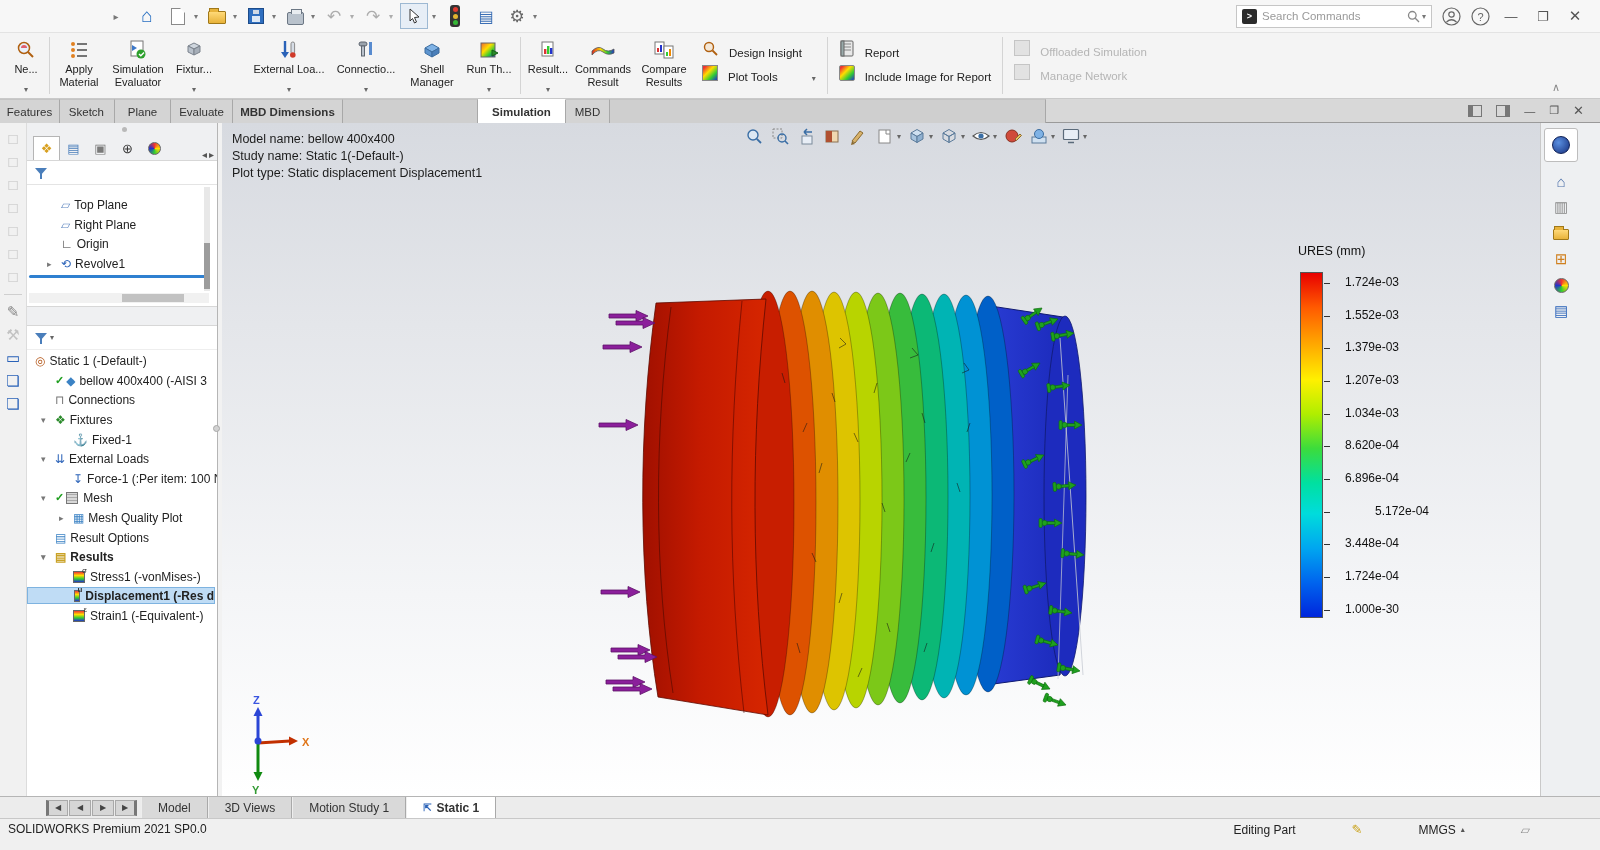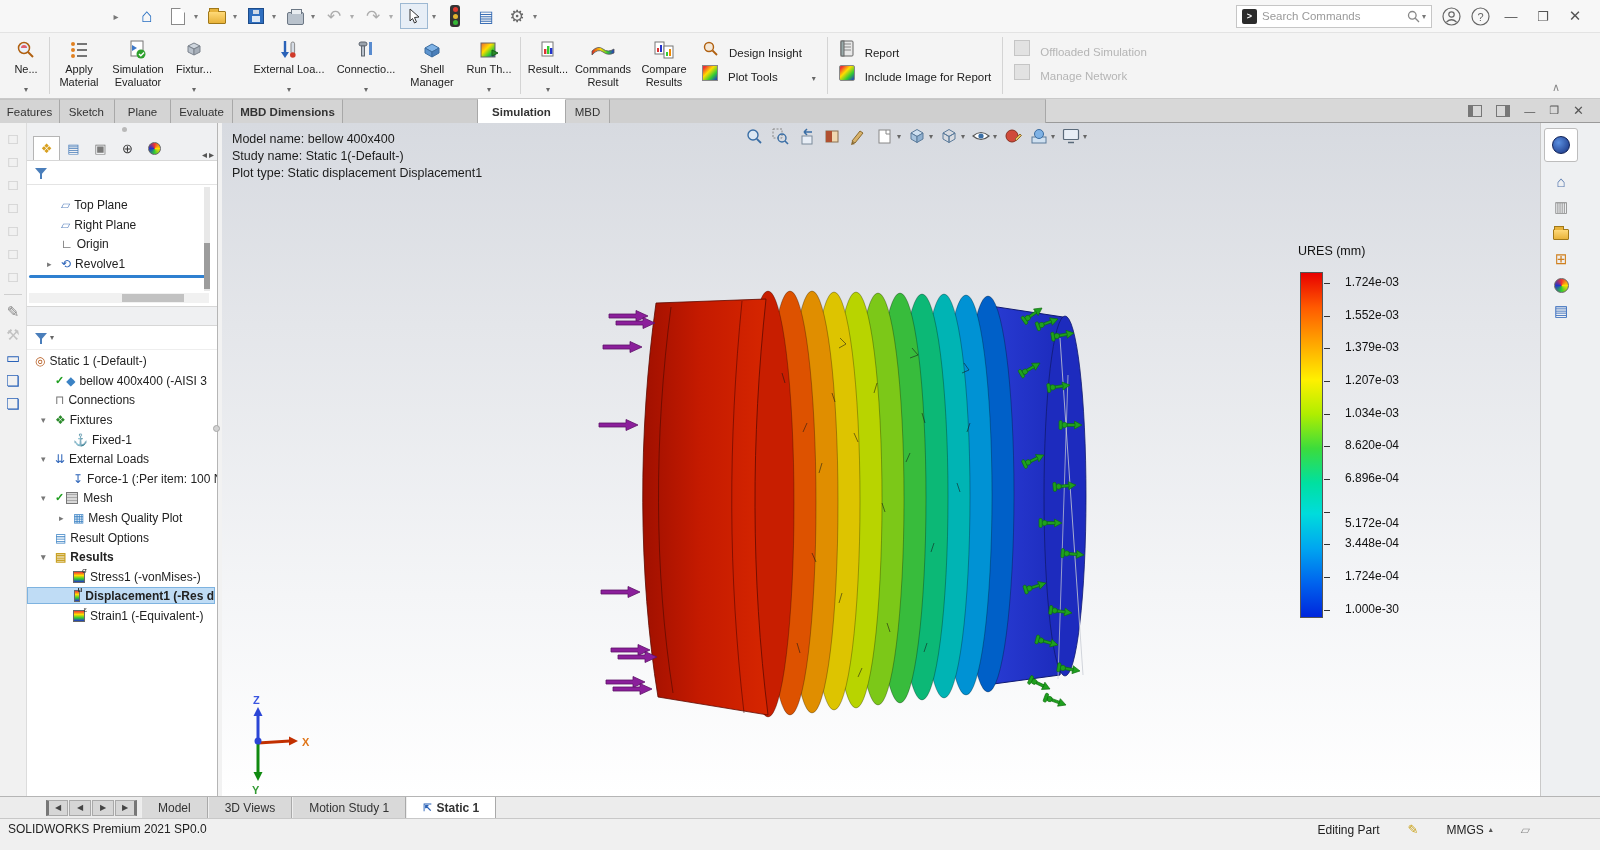--- a/index.html
+++ b/index.html
@@ -116,21 +116,21 @@
 
   
   .bottomtabs { position:absolute; left:0; top:796px; width:1600px; height:22px; background:#ececec; border-top:1px solid #b5b5b5; display:flex; align-items:stretch; }
   .bt-nav { display:flex; align-items:center; gap:1px; padding:2px 4px 2px 46px; }
   .bt-nav span { width:22px; height:16px; background:#d6d6d6; border:1px solid #a9a9a9; color:#444; font-size:8px; display:flex; align-items:center; justify-content:center; }
   .btab { display:flex; align-items:center; gap:5px; padding:0 16px; font-size:12px; color:#333; background:#d9d9d9; border-right:1px solid #a9a9a9; border-left:1px solid #eee; }
   .btab.active { background:#fff; font-weight:bold; }
 
   
   .statusbar { position:absolute; left:0; top:818px; width:1600px; height:32px; background:#f0f0f0; border-top:1px solid #c8c8c8; display:flex; align-items:flex-start; padding:3px 10px 0 8px; font-size:12px; color:#222; }
-  .sb-right { margin-left:auto; display:flex; align-items:center; gap:28px; padding-right:60px;justify-content:center; }
+  .sb-right { margin-left:auto; display:flex; align-items:center; gap:56px; padding-right:60px;justify-content:center; }
   .sb-item { display:flex; align-items:center; gap:5px; }
 </style>
 </head>
 <body>
 
 <div class="app">
 
   <div class="titlebar">
     <div class="tb-left">
       <span class="tb-ico" style="font-size:10px;color:#777;">▸</span>
@@ -764,21 +764,21 @@
           <div class="llabel" style="top:96px;">1.379e-03</div>
         <div class="ltick" style="top:137px;"></div>
           <div class="llabel" style="top:129px;">1.207e-03</div>
         <div class="ltick" style="top:170px;"></div>
           <div class="llabel" style="top:162px;">1.034e-03</div>
         <div class="ltick" style="top:202px;"></div>
           <div class="llabel" style="top:194px;">8.620e-04</div>
         <div class="ltick" style="top:235px;"></div>
           <div class="llabel" style="top:227px;">6.896e-04</div>
         <div class="ltick" style="top:268px;"></div>
-          <div class="llabel" style="top:272px;">5.172e-04</div>
+          <div class="llabel" style="top:260px;margin-left:30px;">5.172e-04</div>
         <div class="ltick" style="top:300px;"></div>
           <div class="llabel" style="top:292px;">3.448e-04</div>
         <div class="ltick" style="top:333px;"></div>
           <div class="llabel" style="top:325px;">1.724e-04</div>
         <div class="ltick" style="top:366px;"></div>
           <div class="llabel" style="top:358px;">1.000e-30</div>
       </div>
     </div>
 
     <div class="taskpane">

